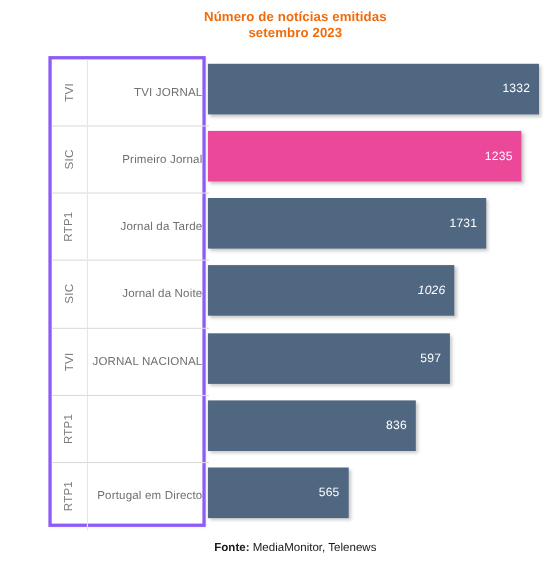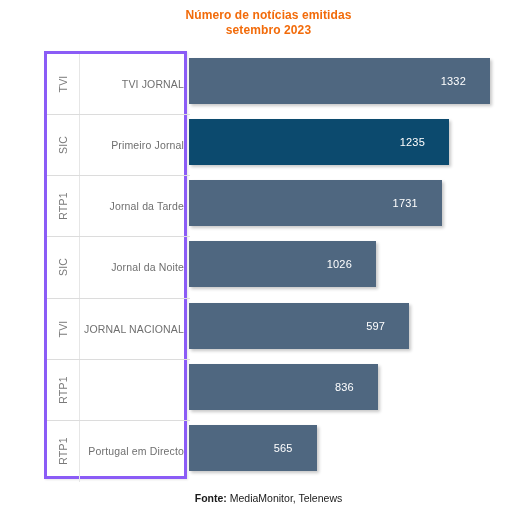--- a/index.html
+++ b/index.html
@@ -122,21 +122,21 @@
     position: absolute;
     left: 0;
     top: 7px;
     height: 46px;
     background: #4F6780;
     box-shadow: 2px 2px 3px rgba(0,0,0,0.22);
     display: flex;
     align-items: center;
     justify-content: flex-end;
     box-sizing: border-box;
-    padding-right: 24px;
+    padding-right: 8px;
   }
   .bar-value {
     color: #ffffff;
     font-size: 11px;
     letter-spacing: 0.2px;
     white-space: nowrap;
   }
 
   
   .chart-source {
@@ -219,31 +219,31 @@
       </div>
     </div>
 
     <div class="bars-layer">
       <div class="bar-row" style="top:0px;">
         <div class="bar" style="width: 301px; background: rgb(79, 103, 128);">
           <span class="bar-value">1332</span>
         </div>
       </div>
       <div class="bar-row" style="top:61.14px;">
-        <div class="bar" style="width: 260px; background: #0c4a6e; justify-content: flex-end;">
+        <div class="bar" style="width: 285px; background: #ec4899; justify-content: flex-end;">
           <span class="bar-value">1235</span>
         </div>
       </div>
       <div class="bar-row" style="top:122.28px;">
         <div class="bar" style="width: 252.867px; background: rgb(79, 103, 128);">
           <span class="bar-value">1731</span>
         </div>
       </div>
       <div class="bar-row" style="top:183.42px;">
-        <div class="bar" style="width: 187px; background: rgb(79, 103, 128);">
+        <div class="bar" style="width: 224px; background: rgb(79, 103, 128); font-style: italic;">
           <span class="bar-value">1026</span>
         </div>
       </div>
       <div class="bar-row" style="top:244.56px;">
         <div class="bar" style="width: 220.101px; background: rgb(79, 103, 128);">
           <span class="bar-value">597</span>
         </div>
       </div>
       <div class="bar-row" style="top:305.70px;">
         <div class="bar" style="width: 188.916px; background: rgb(79, 103, 128);">

